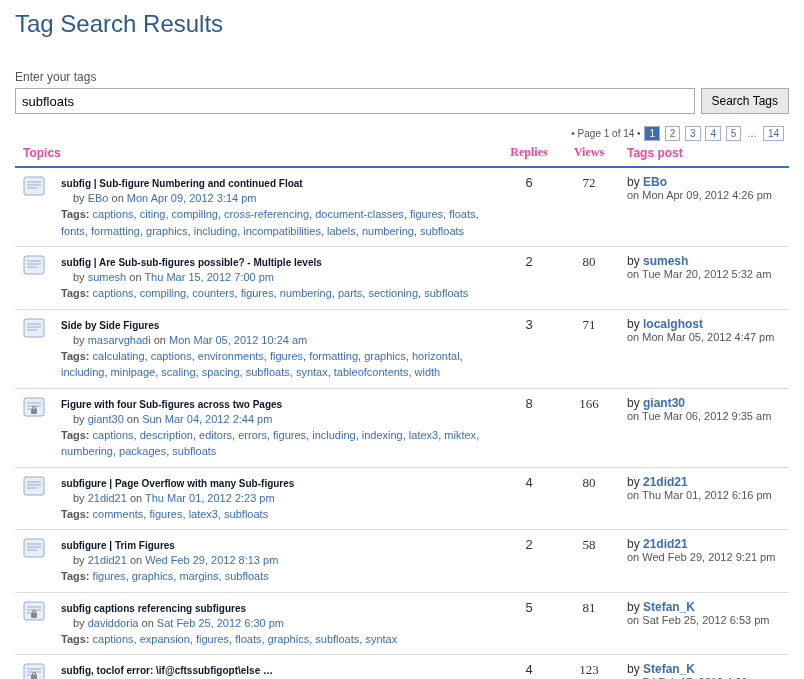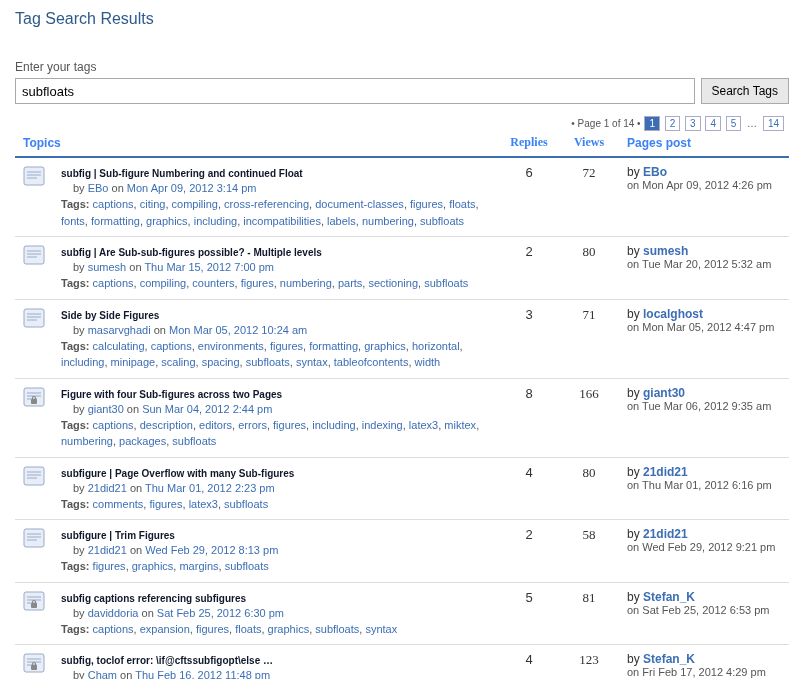--- a/index.html
+++ b/index.html
@@ -5,21 +5,21 @@
     * { box-sizing: border-box; margin: 0; padding: 0; }
     body {
       font-family: Arial, Helvetica, sans-serif;
       font-size: 13px;
       color: #333;
       background: #fff;
       padding: 10px 15px;
       width: 804px;
     }
     h1 {
-      font-size: 16px;
+      font-size: 24px;
       font-weight: normal;
       color: #2e5a8a;
       margin-bottom: 12px;
       border-bottom: none;
     }
     .search-section {
       margin-bottom: 14px;
       margin-top: 32px;
     }
     .search-label {
@@ -79,21 +79,21 @@
       margin-bottom: 10px;
     }
     .topics-table thead tr {
       border-bottom: 2px solid #3c6eb4;
     }
     .topics-table thead th {
       text-align: left;
       padding: 6px 8px;
       font-size: 12px;
       font-weight: bold;
-      color: #3b82f6;
+      color: #ec4899;
     }
     .topics-table thead th.num {
       text-align: center;
       font-family: Liberation Serif, serif;
     }
     .topics-table tbody tr {
       border-bottom: 1px solid #ddd;
     }
     .topics-table td {
       padding: 7px 8px;
@@ -172,21 +172,21 @@
   <span class="dots"> … </span>
   <a href="#">14</a>
 </div>
 
 <table class="topics-table">
   <thead>
     <tr>
       <th colspan="2">Topics</th>
       <th class="num">Replies</th>
       <th class="num">Views</th>
-      <th>Pages post</th>
+      <th>Tags post</th>
     </tr>
   </thead>
   <tbody id="topics-tbody">
   <tr>
         <td class="td-icon">
     <svg width="22" height="22" viewBox="0 0 22 22">
       <rect x="1" y="2" width="20" height="18" rx="2" fill="#e8eef8" stroke="#9aaac8" stroke-width="1"></rect>
       <line x1="4" y1="7" x2="18" y2="7" stroke="#9aaac8" stroke-width="1"></line>
       <line x1="4" y1="10" x2="18" y2="10" stroke="#9aaac8" stroke-width="1"></line>
       <line x1="4" y1="13" x2="14" y2="13" stroke="#9aaac8" stroke-width="1"></line>

